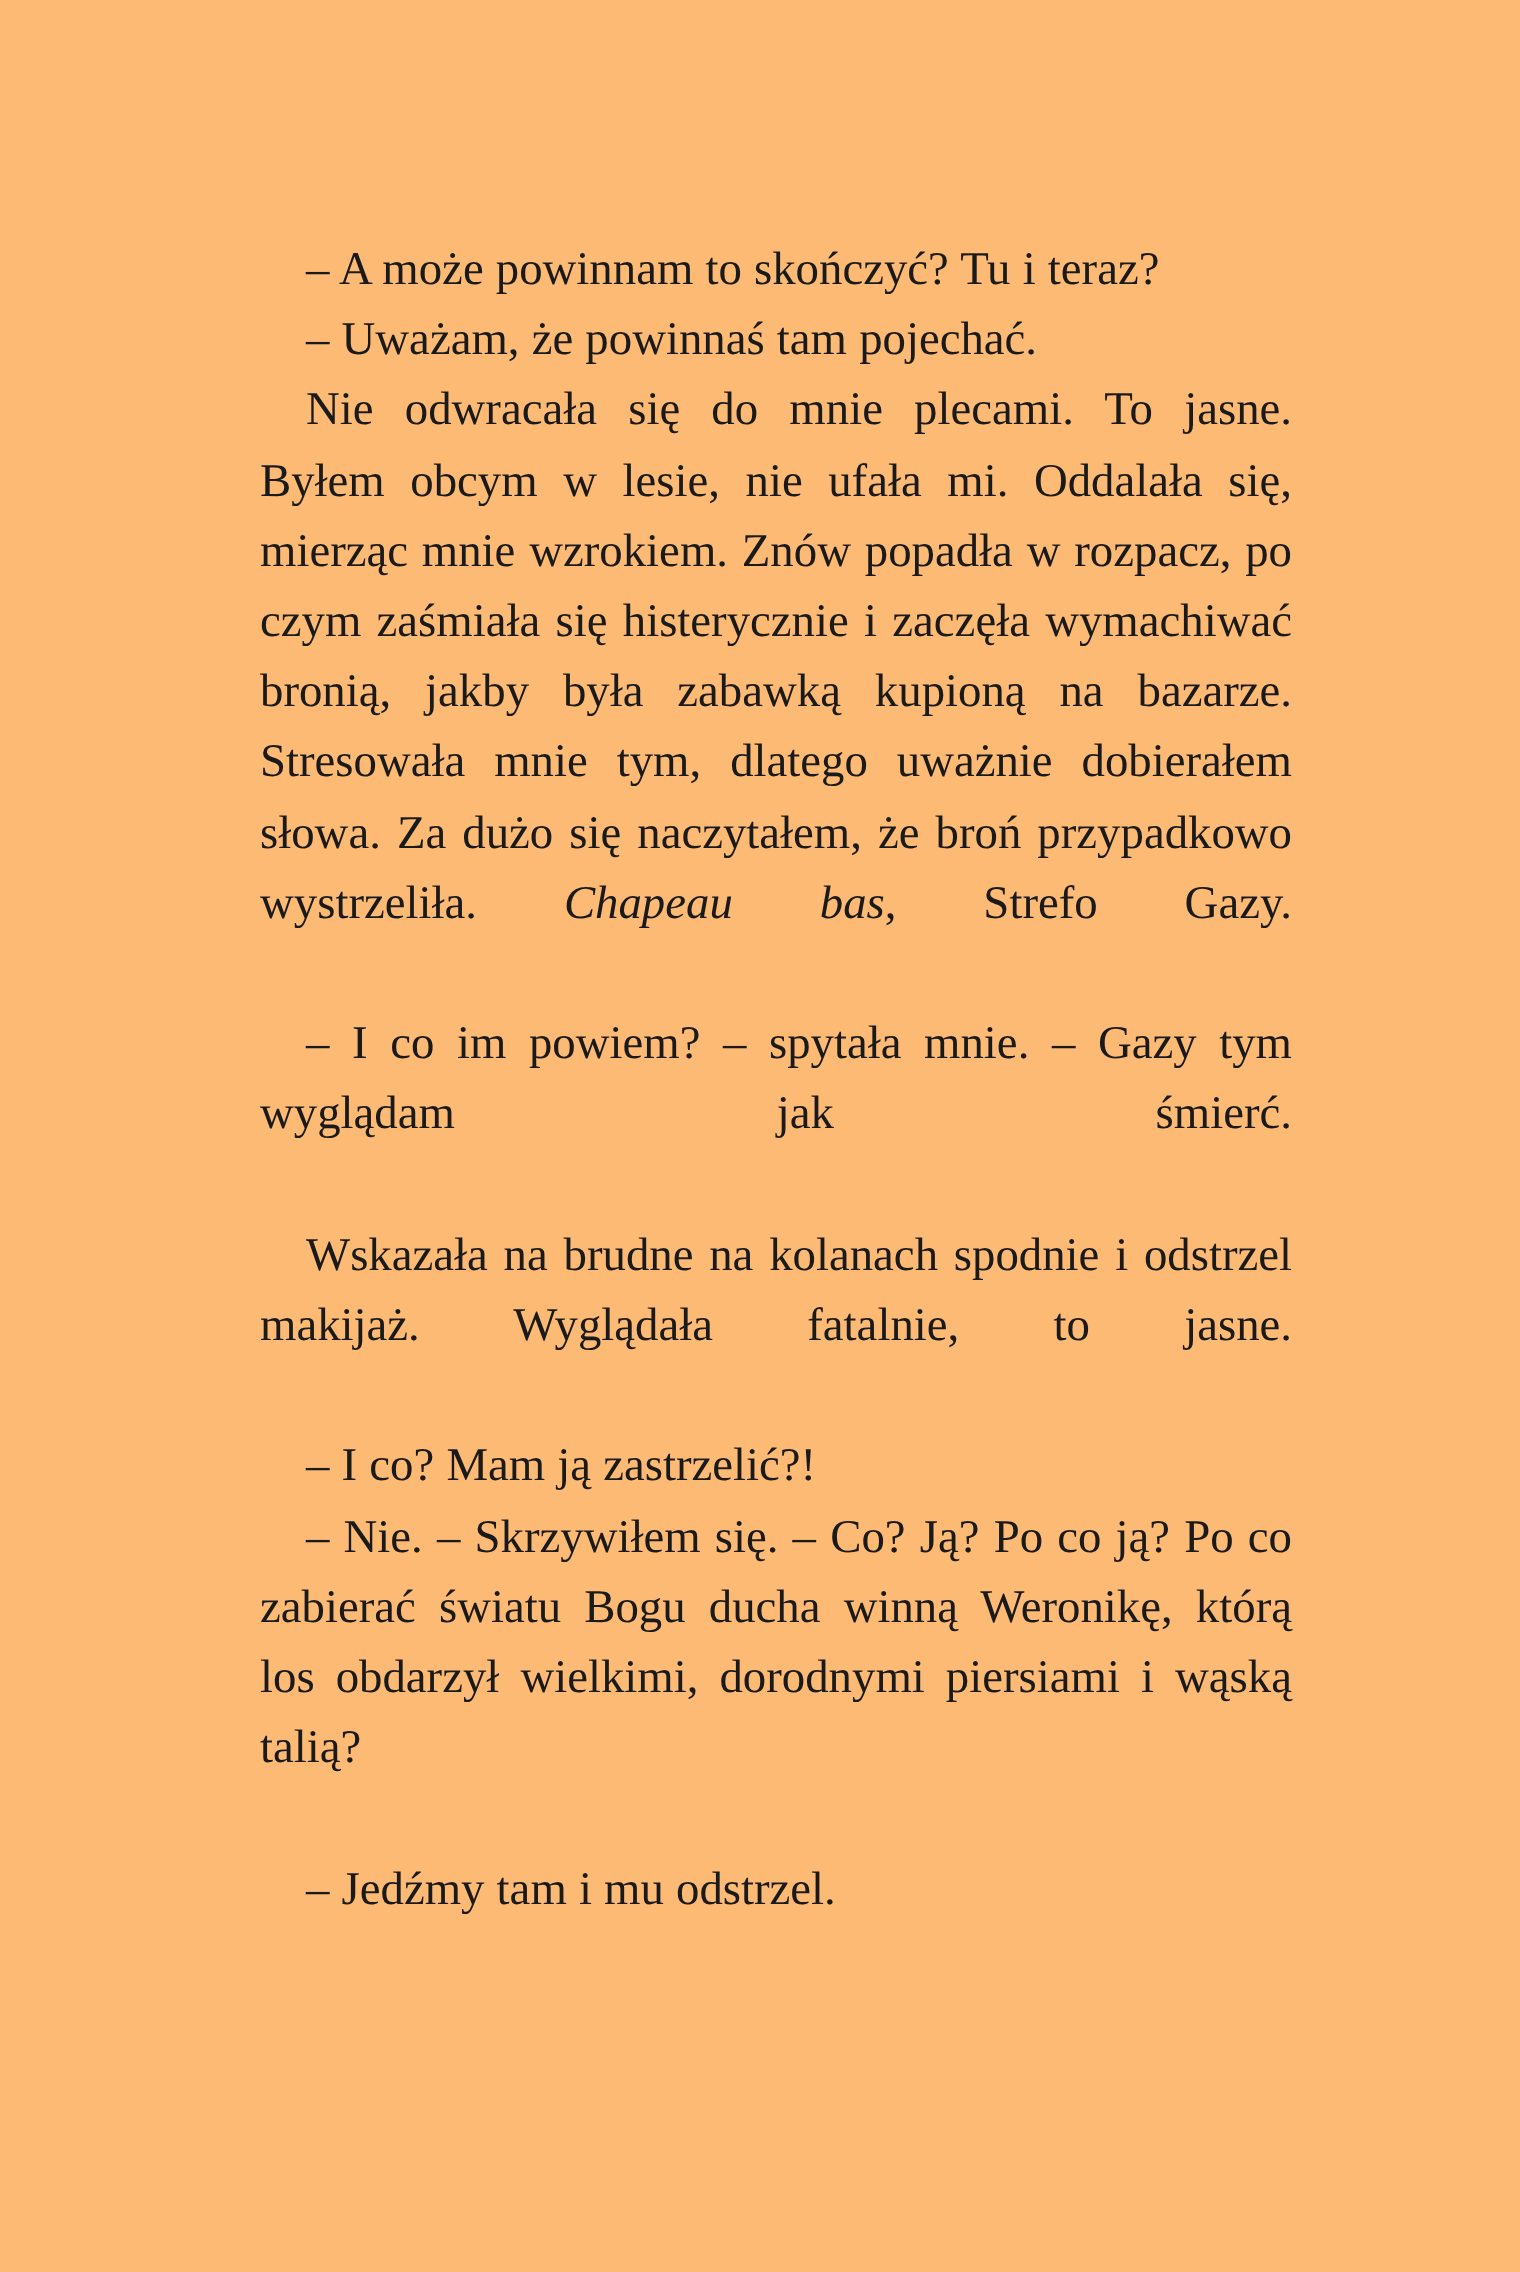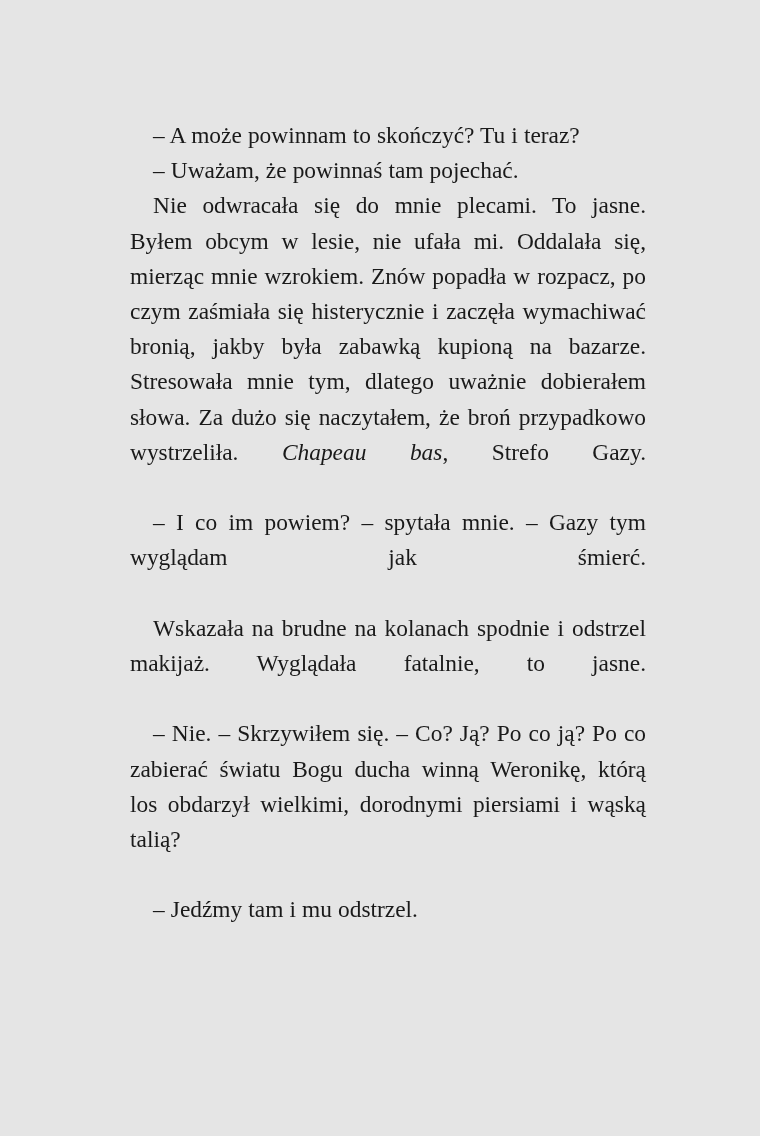--- a/index.html
+++ b/index.html
@@ -13,21 +13,21 @@
     background: #ffffff;
     font-family: "Liberation Serif", "DejaVu Serif", serif;
     color: #1a1a1a;
     overflow: hidden;
   }
 
   .page {
     position: relative;
     width: 760px;
     height: 1136px;
-    background: #e5e5e5;
+    background: #fdba74;
     box-sizing: border-box;
   }
 
   .text-block {
     position: absolute;
     left: 130px;
     top: 118px;
     width: 516px;
   }
 
@@ -71,20 +71,21 @@
 
     <p class="para short">– Uważam, że powinnaś tam pojechać.</p>
 
     <p class="para"><span>Nie odwracała się do mnie plecami. To jasne. Byłem obcym w lesie, nie ufała mi. Oddalała się, mierząc mnie wzrokiem. Znów popadła w rozpacz, po czym zaśmiała się histerycznie i zaczęła wymachiwać bronią, jakby była zabawką kupioną na bazarze. Stresowała mnie tym, dlatego uważnie dobierałem słowa. Za dużo się naczytałem, że broń przypadkowo wystrzeliła. </span><em class="italic">Chapeau</em><span> </span><em class="italic">bas</em><span>, Strefo Gazy.</span></p>
 
     <p class="para">– I co im powiem? – spytała mnie. – Gazy tym wyglądam jak śmierć.</p>
 
     <p class="para">Wskazała na brudne na kolanach spodnie i odstrzel makijaż. Wyglądała fatalnie, to jasne.</p>
 
 
+    <p class="para short">– I co? Mam ją zastrzelić?!</p>
 
     <p class="para">– Nie. – Skrzywiłem się. – Co? Ją? Po co ją? Po co zabierać światu Bogu ducha winną Weronikę, którą los obdarzył wielkimi, dorodnymi piersiami i wąską talią?</p>
 
 
     <p class="para short">– Jedźmy tam i mu odstrzel.</p>
 
   </div>
 </div>
 
 </body></html>

